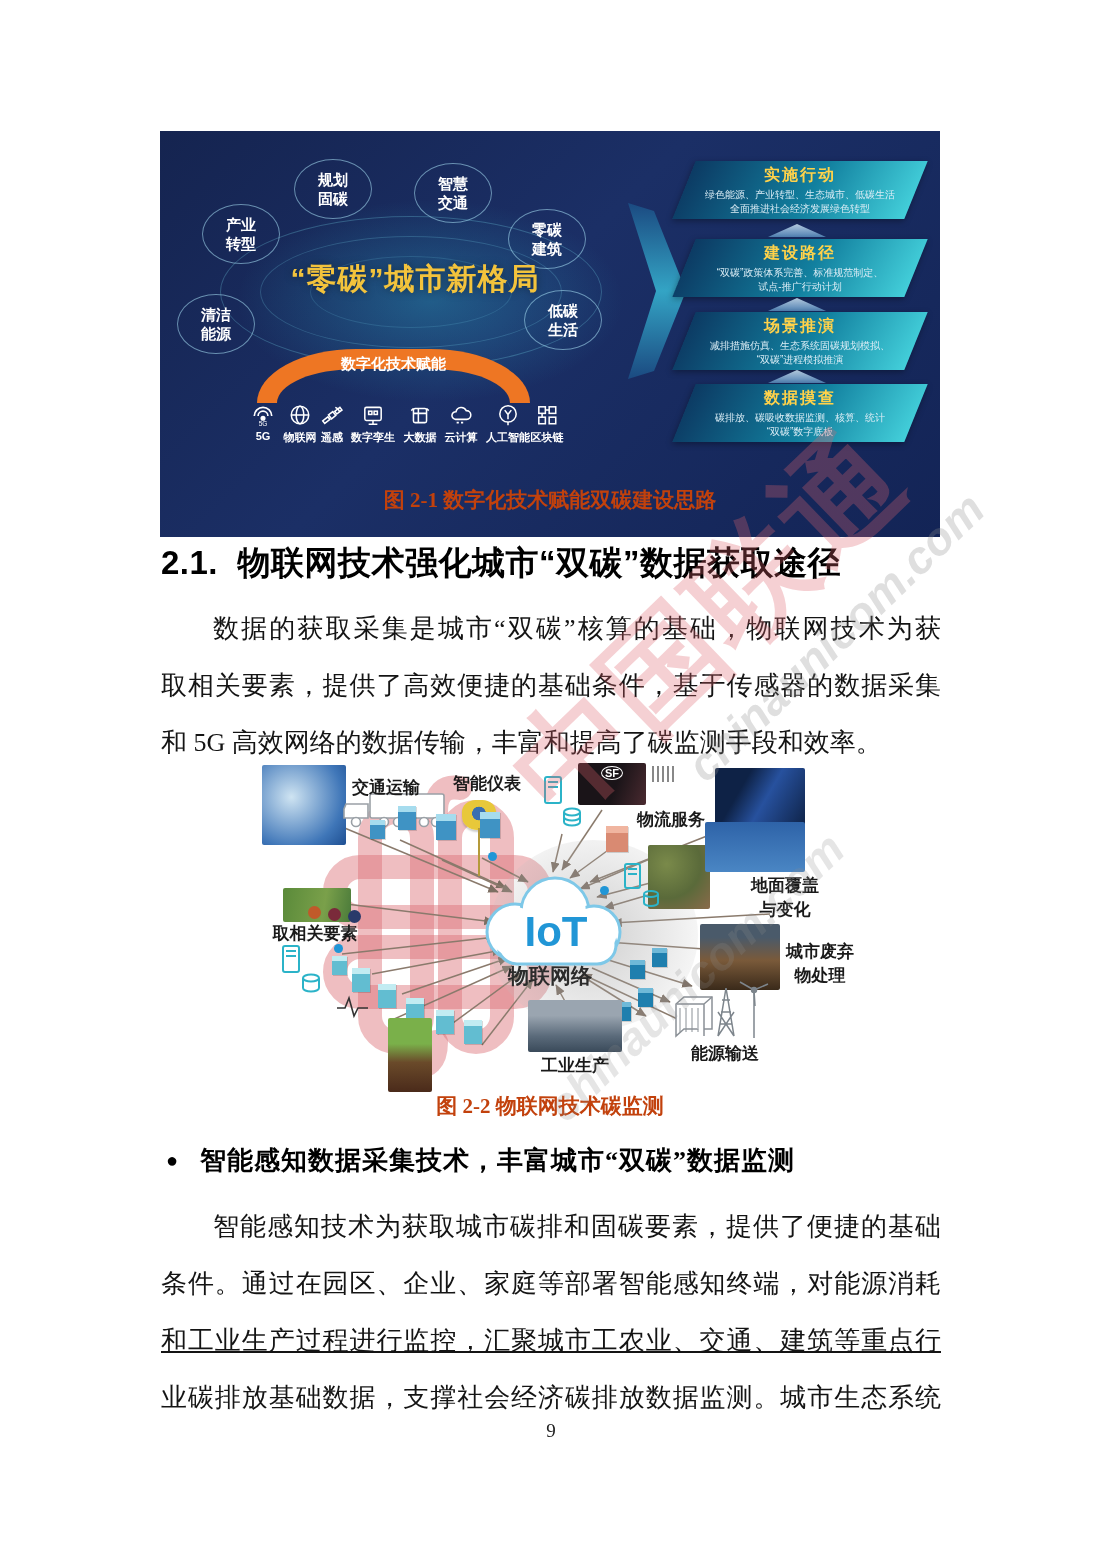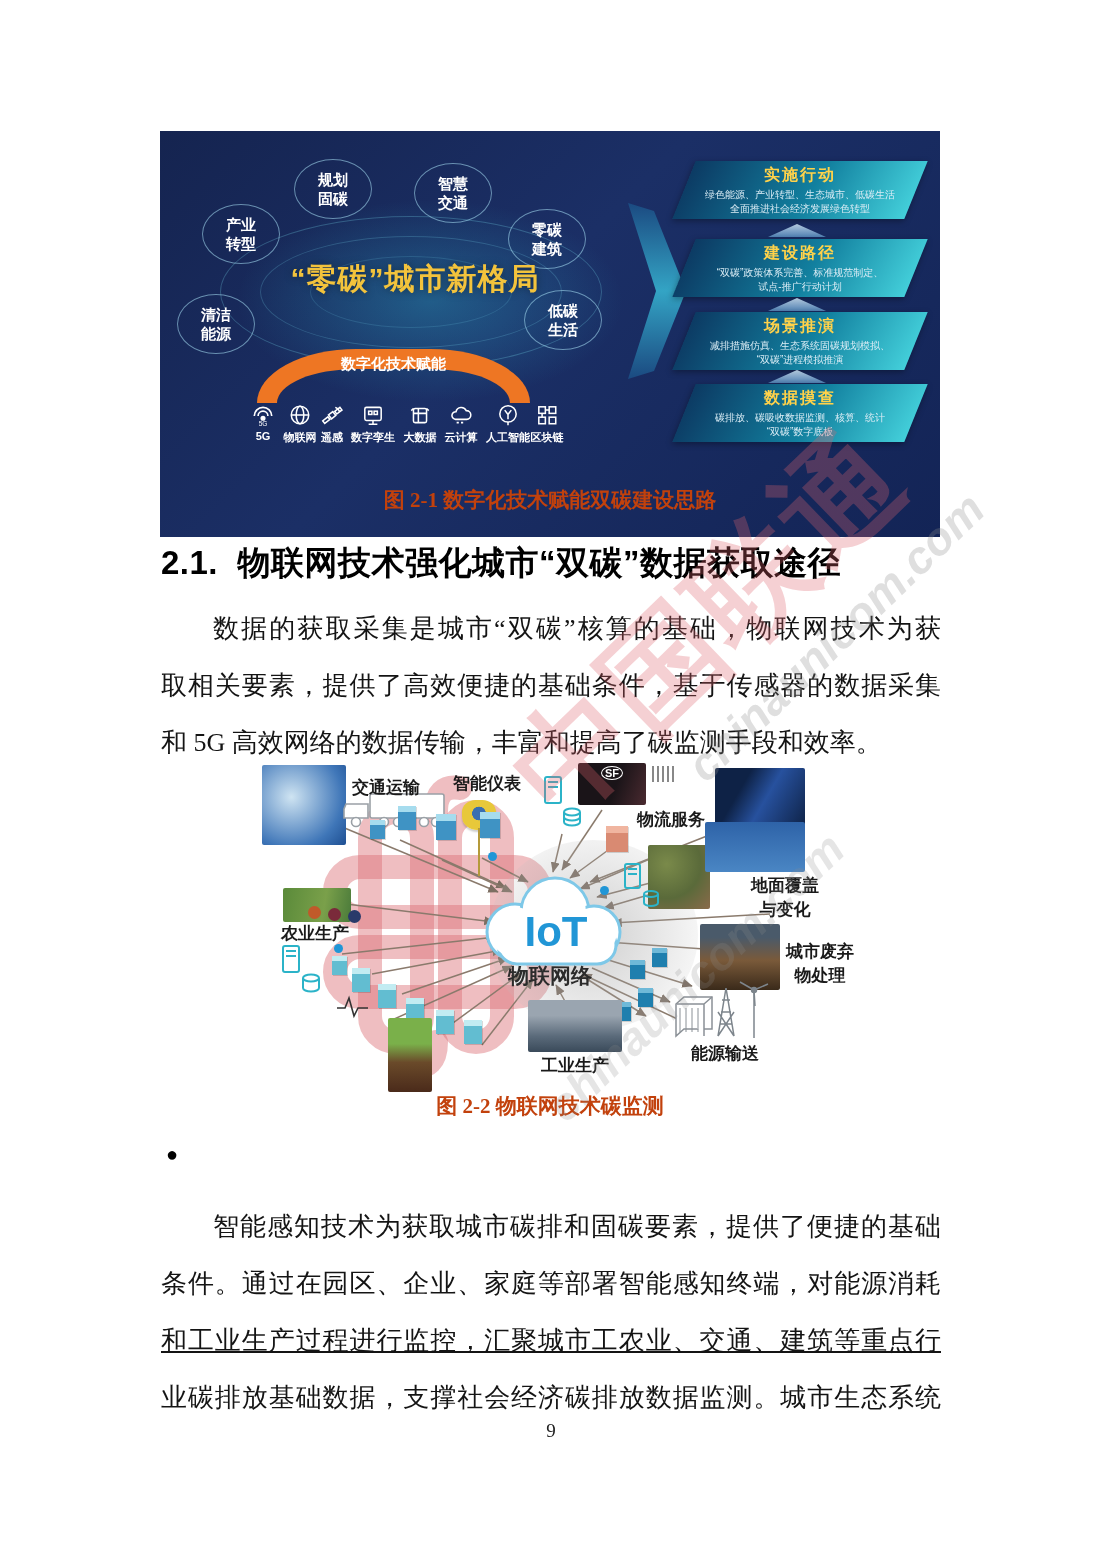--- a/index.html
+++ b/index.html
@@ -358,21 +358,21 @@
     </svg>
     <div class="abs nlabel" style="left:430px;top:280px;width:90px;">能源输送</div>
 
     <div class="abs photo" style="left:278px;top:238px;width:94px;height:52px;background:linear-gradient(#9aa5b0 30%,#5a6a7a 70%,#3a4a5a);"></div>
     <div class="abs nlabel" style="left:280px;top:292px;width:90px;">工业生产</div>
 
     <div class="abs photo" style="left:33px;top:126px;width:68px;height:34px;background:linear-gradient(100deg,#5a8a3a,#7aa04a 60%,#4a7a3a);"></div>
     <div class="abs" style="left:58px;top:144px;width:13px;height:13px;border-radius:50%;background:#c05a2a;"></div>
     <div class="abs" style="left:78px;top:146px;width:13px;height:13px;border-radius:50%;background:#7a2a3a;"></div>
     <div class="abs" style="left:98px;top:148px;width:13px;height:13px;border-radius:50%;background:#2a3a6a;"></div>
-    <div class="abs nlabel" style="left:20px;top:160px;width:90px;">农业生产</div>
+    <div class="abs nlabel" style="left:20px;top:160px;width:90px;">取相关要素</div>
     <svg class="abs" style="left:30px;top:182px;" width="44" height="52">
       <g fill="none" stroke="#2bb3c8" stroke-width="2">
         <rect x="3" y="2" width="16" height="26" rx="2"></rect>
           <path d="M6,7 h10 M6,12 h10"></path>
         <ellipse cx="31" cy="34" rx="8" ry="3.5"></ellipse>
           <path d="M23,34 v10 a8,3.5 0 0 0 16,0 v-10"></path>
       </g>
     </svg>
     <div class="abs bdot" style="left:84px;top:182px;"></div>
 
@@ -407,20 +407,21 @@
       </g>
       <text x="86" y="76" text-anchor="middle" font-size="42" font-weight="bold" fill="#2196d6" font-family="Liberation Sans,sans-serif">IoT</text>
     </svg>
     <div class="abs" id="iot-net">物联网络</div>
   </div>
 
   <div class="abs caption" style="top:1092px;">图 2-2 物联网技术碳监测</div>
 
   <div class="abs" id="bullet-row">
     <span id="bullet-dot">●</span>
+    <span id="bullet-text">智能感知数据采集技术，丰富城市“双碳”数据监测</span>
   </div>
 
   <div class="abs pline indent" style="top:1210px;">智能感知技术为获取城市碳排和固碳要素，提供了便捷的基础</div>
   <div class="abs pline" style="top:1267px;">条件。通过在园区、企业、家庭等部署智能感知终端，对能源消耗</div>
   <div class="abs pline" style="top:1324px;text-decoration:underline;">和工业生产过程进行监控，汇聚城市工农业、交通、建筑等重点行</div>
   <div class="abs pline" style="top:1381px;">业碳排放基础数据，支撑社会经济碳排放数据监测。城市生态系统</div>
 
   <div class="abs" id="pageno">9</div>
 
   <div class="abs wm" id="wm-brand">中国联通</div>

